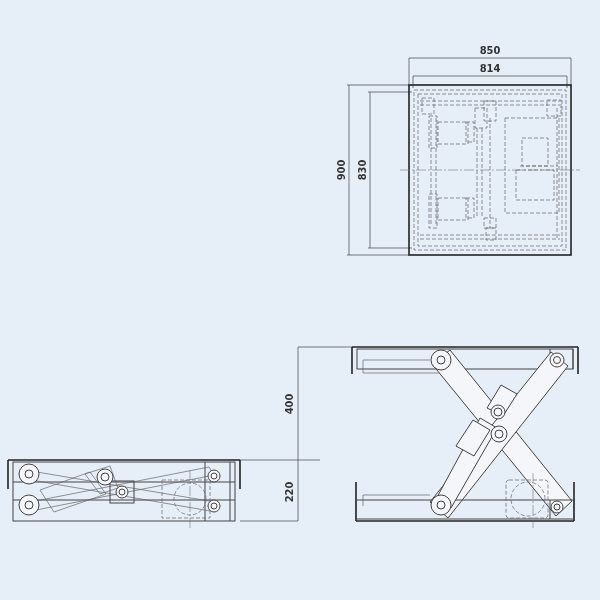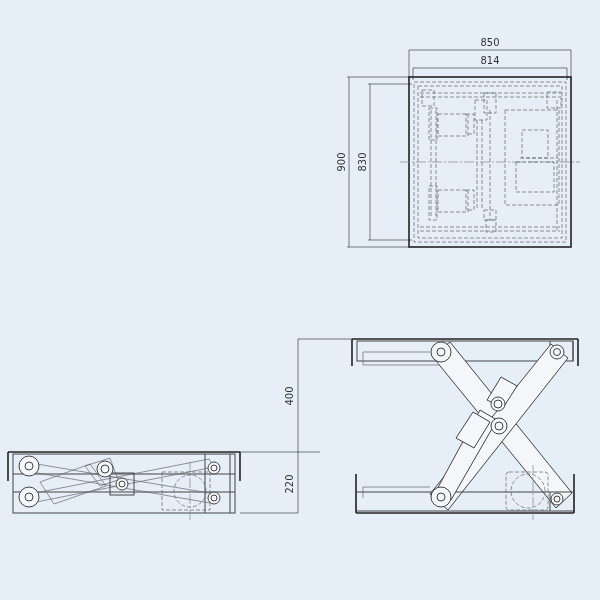--- a/index.html
+++ b/index.html
@@ -1,21 +1,21 @@
 <!DOCTYPE html>
 <html><head>
 <meta charset="utf-8">
 <style>
   html, body { margin: 0; padding: 0; }
   body {
     width: 600px; height: 600px; overflow: hidden;
     background: #e6eef8;
     font-family: "DejaVu Sans", sans-serif;
   }
-  #canvas { position: absolute; left: 0; top: 0; width: 600px; height: 428px; }
+  #canvas { position: absolute; left: 0; top: 8px; width: 600px; height: 428px; font-weight: bold; }
   svg text {
     font-family: "DejaVu Sans Condensed", "DejaVu Sans", sans-serif;
     font-size: 11px; fill: #333;
   }
   .ln { stroke: #444; stroke-width: 1; fill: none; }
   .lnb { stroke: #222; stroke-width: 1.6; fill: none; }
   .thin { stroke: #666; stroke-width: 0.7; fill: none; }
   .dash { stroke: #666; stroke-width: 0.7; fill: none; stroke-dasharray: 4 2; }
   .ctr { stroke: #777; stroke-width: 0.6; fill: none; stroke-dasharray: 10 2 2 2; }
   .fillw { fill: #f4f6f9; stroke: #444; stroke-width: 1; }

